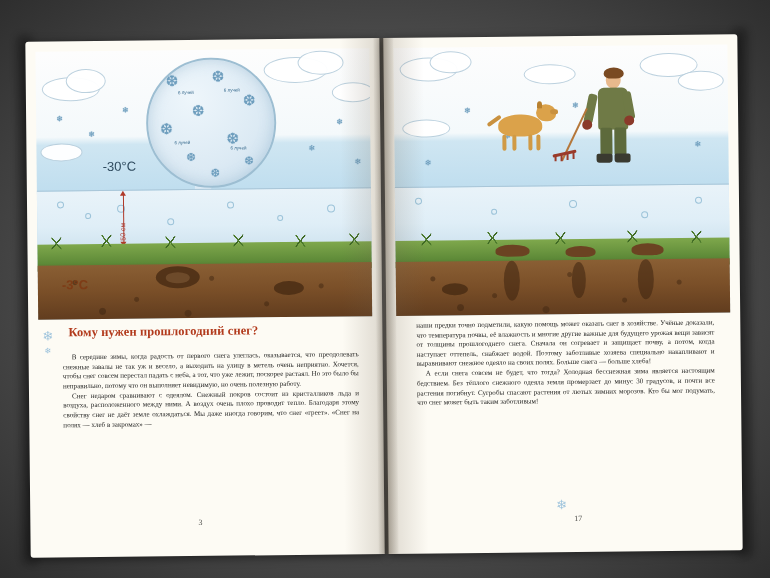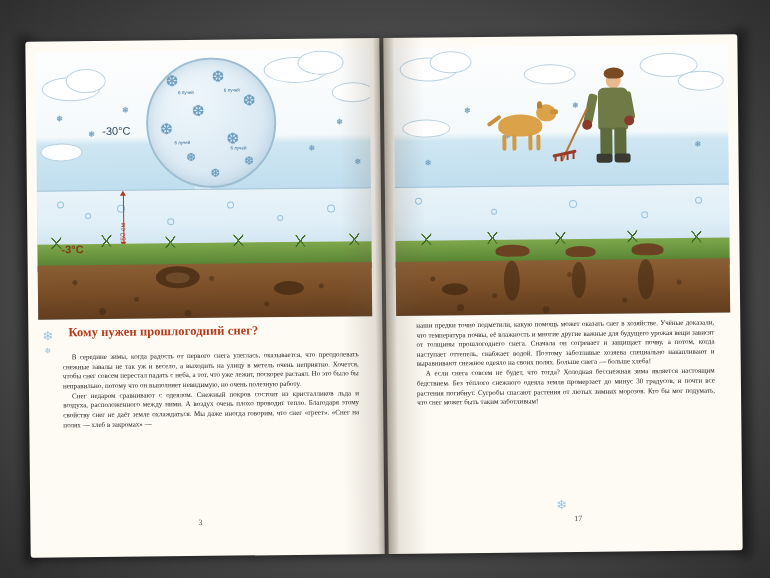--- a/index.html
+++ b/index.html
@@ -139,22 +139,23 @@
     font-size: 15px;
     line-height: 1;
     text-shadow: 0 0 1px #8fb6cf;
   }
   .flake.small { font-size: 11px; }
   .flake.tiny  { font-size: 8px; }
 
   .temp-label {
     position: absolute;
     font-family: "Liberation Sans", sans-serif;
-    font-size: 11px;
+    font-size: 13px;
     color: #2e4a5e;
+    margin-top: 34px;
   }
   .temp-label.warm { color: #7e3c16; }
 
   .arrow-v {
     position: absolute;
     width: 1px;
     background: #b03a2a;
   }
   .arrow-v::before, .arrow-v::after {
     content: "";

